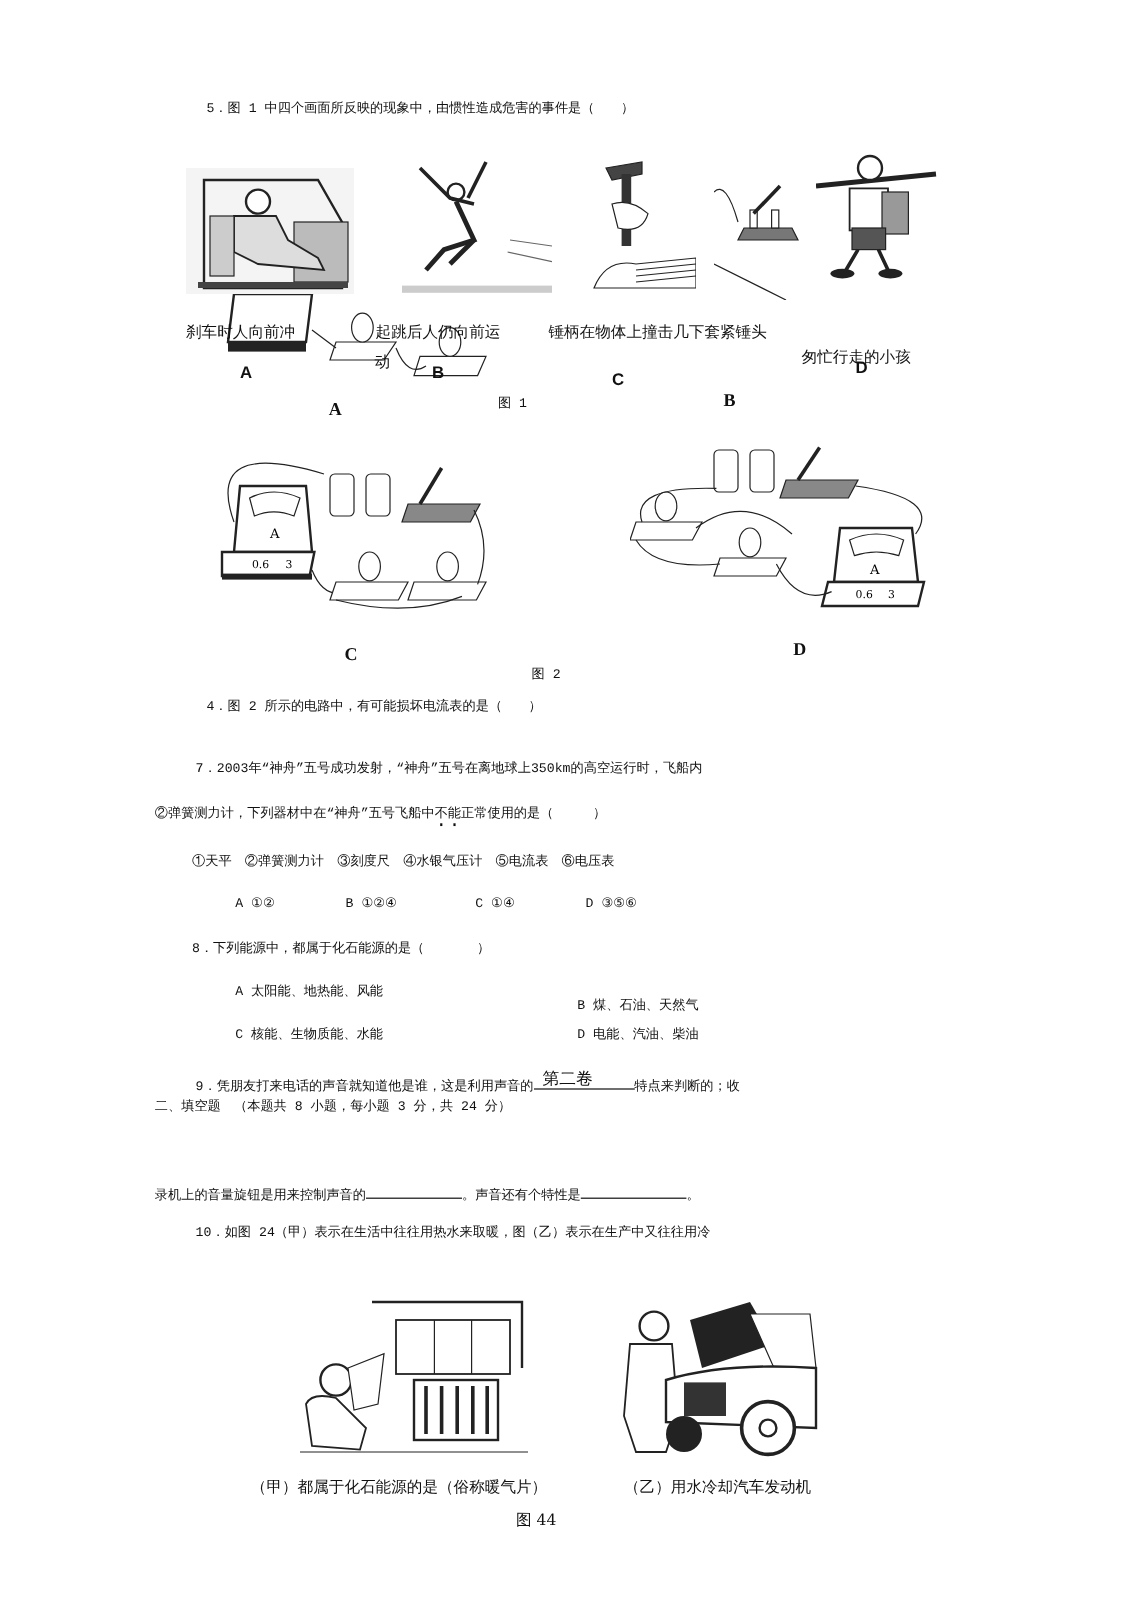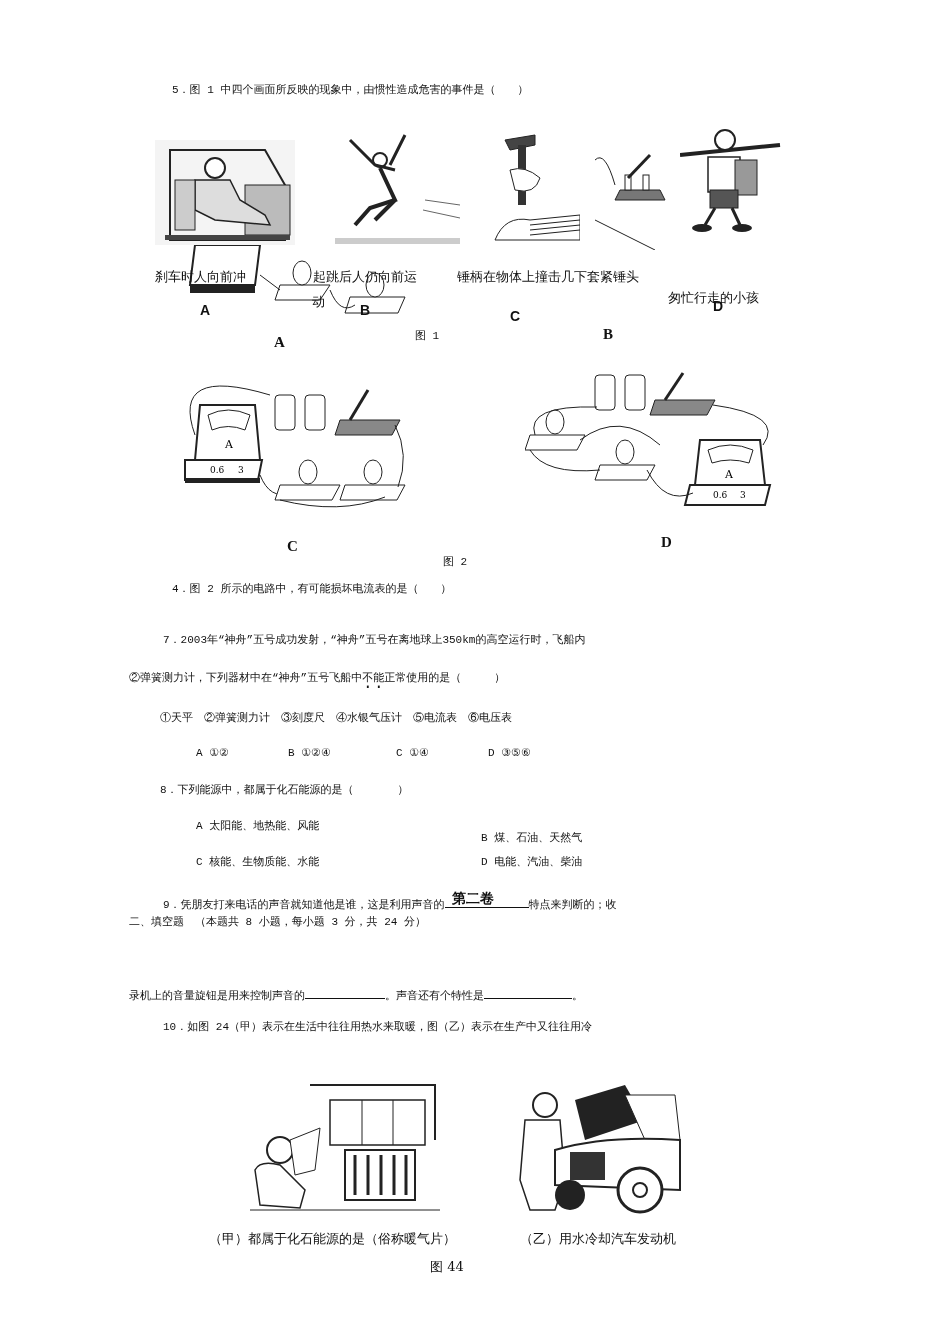--- a/index.html
+++ b/index.html
@@ -11,21 +11,21 @@
   .abs { position: absolute; white-space: nowrap; }
   .q { font-size: 11px; font-family: Liberation Mono, monospace; }
   .small { font-size: 13px; }
   .label-bold { font-family: "Liberation Sans", "DejaVu Sans", sans-serif; font-weight: bold; font-size: 14px; }
   .label-serif-bold { font-family: "Liberation Serif", serif; font-weight: bold; font-size: 15px; }
   .blank { display: inline-block; border-bottom: 1px solid #111; height: 15px; vertical-align: baseline; }
   .emph { position: relative; }
   .emph::after { content: "·"; position: absolute; left: 50%; transform: translateX(-50%); bottom: -12px; font-size: 16px; }
   .pic { position: absolute; }
   .pic svg { display: block; }
-  .bold-heading { font-weight: bold; font-size: 14px; }
+  .bold-heading { font-weight: normal; font-size: 14px; }
 </style>
 </head>
 <body>
 
 <div class="abs q" style="left:172px; top:82px;">5．图 1 中四个画面所反映的现象中，由惯性造成危害的事件是（　　）</div>
 
 <div class="pic" style="left:155px; top:140px;">
   <svg width="140" height="105" viewBox="0 0 140 105">
     <rect x="0" y="0" width="140" height="105" fill="#f4f4f4"></rect>
     <path d="M15 10 L110 10 L130 45 L130 100 L15 100 Z" fill="none" stroke="#222" stroke-width="2"></path>

